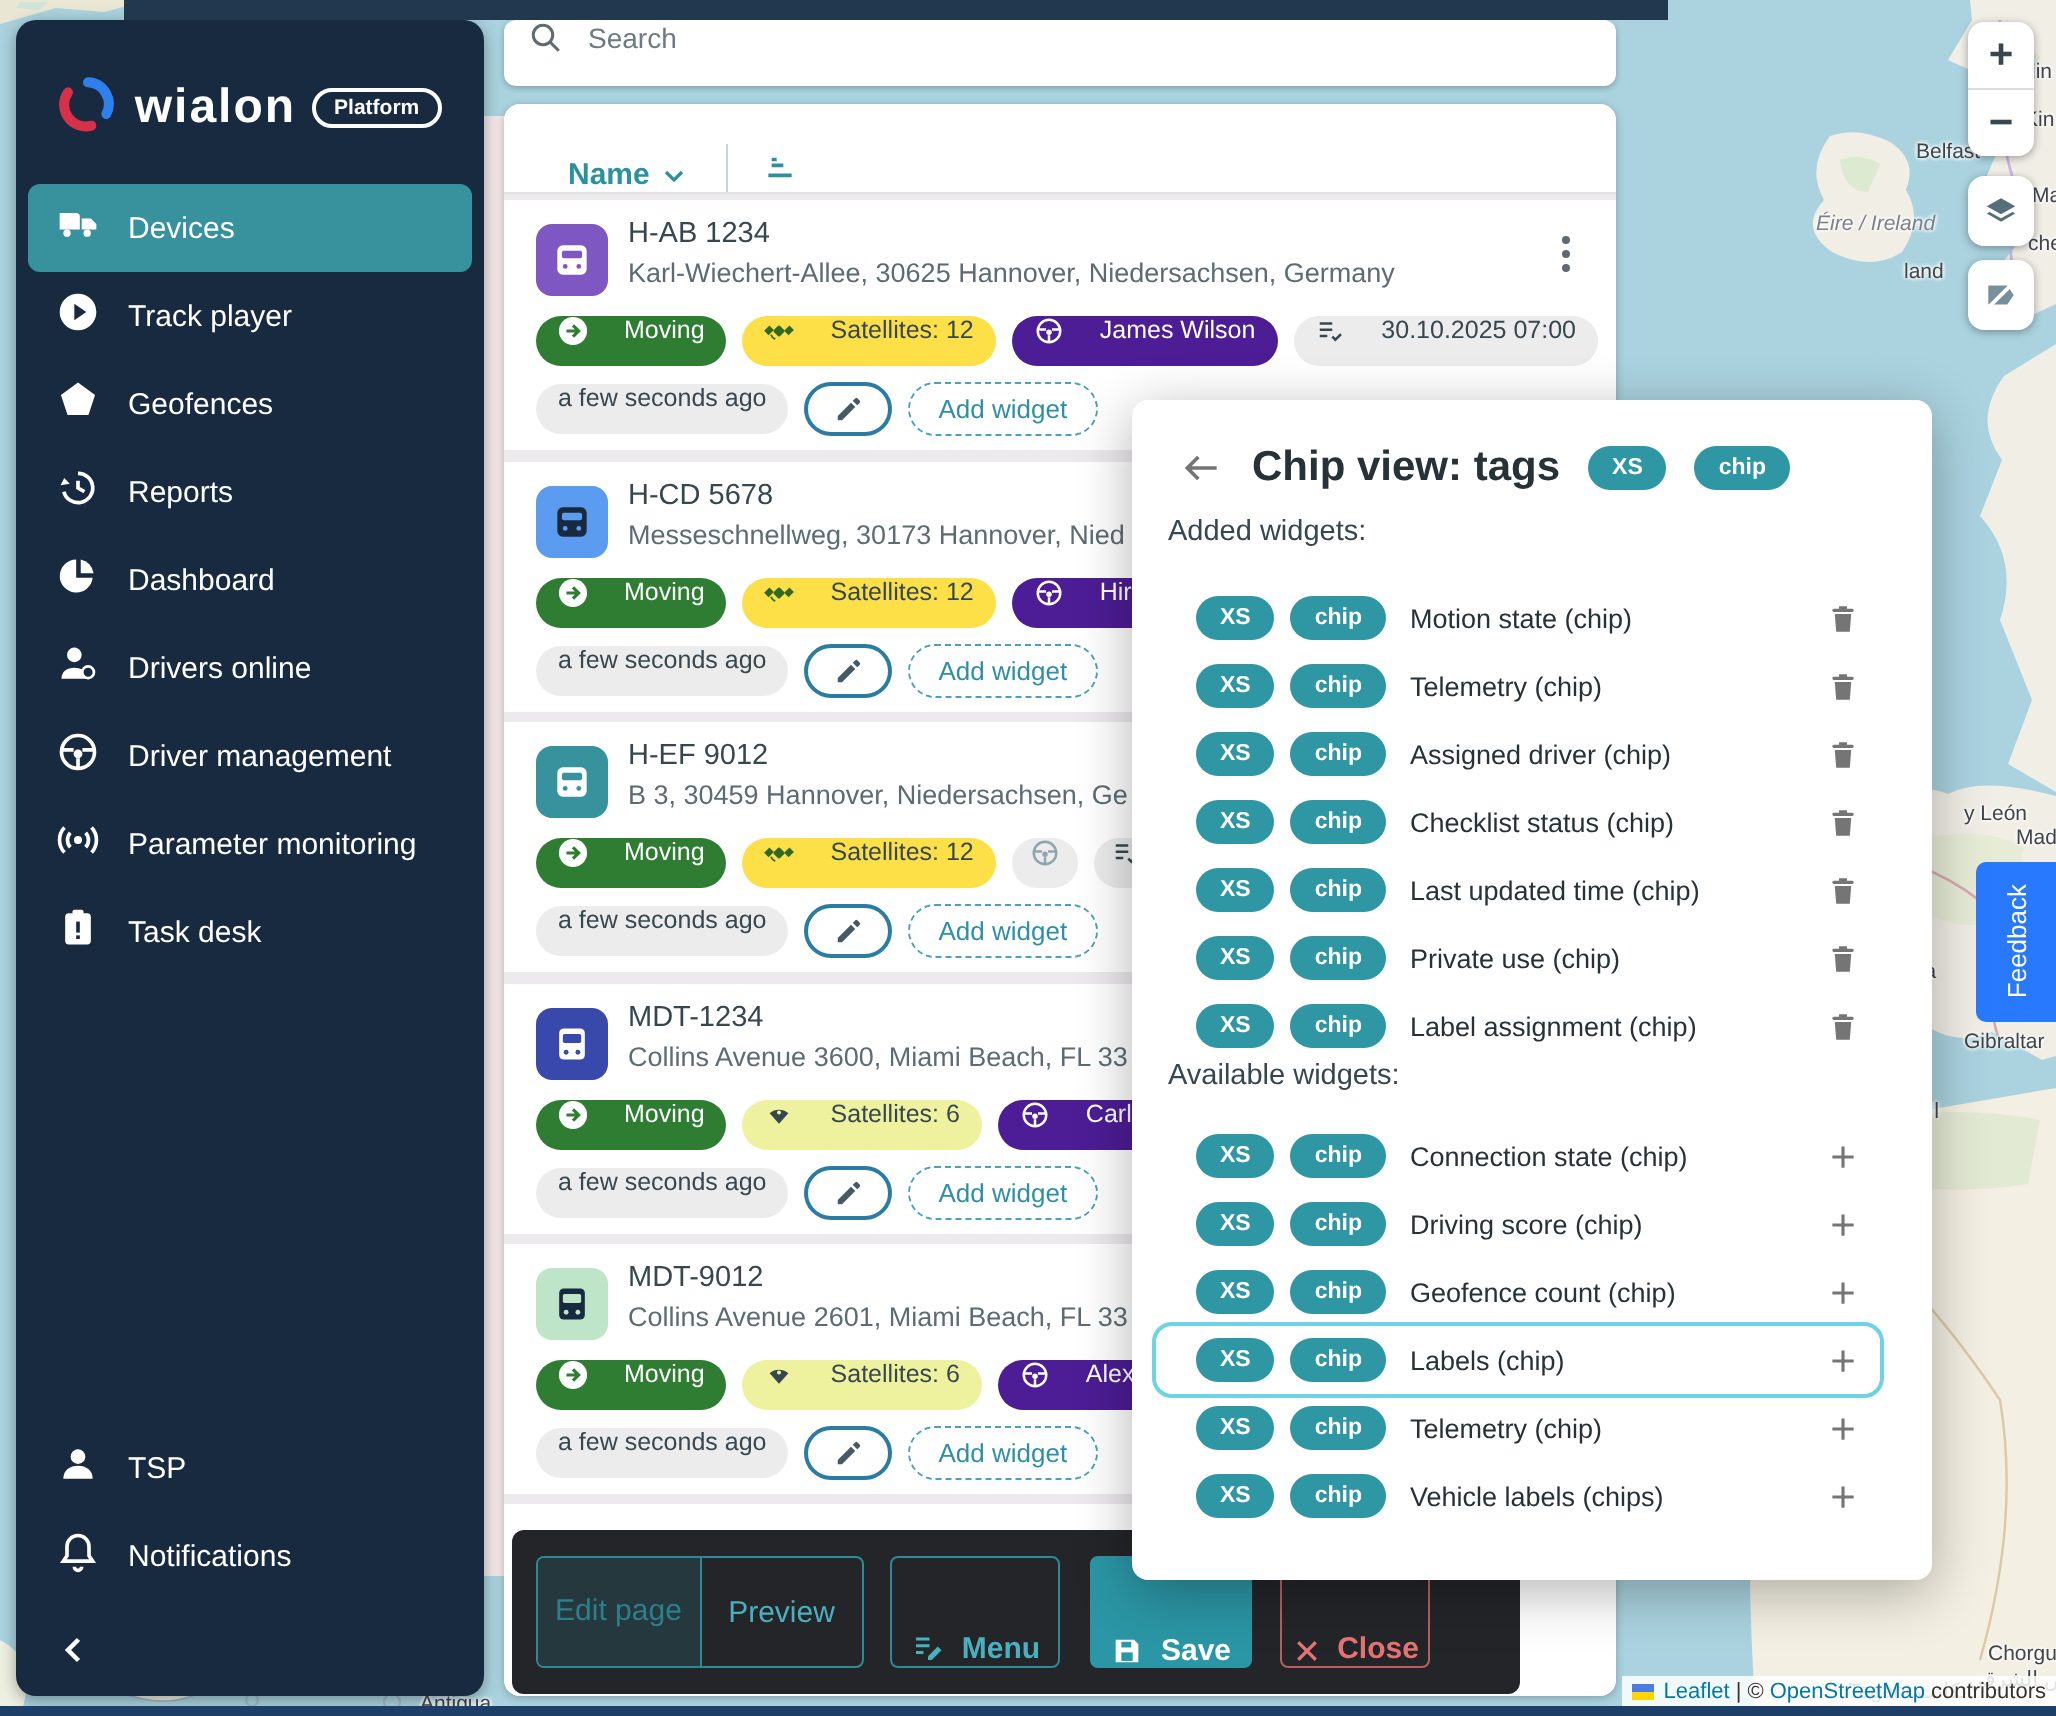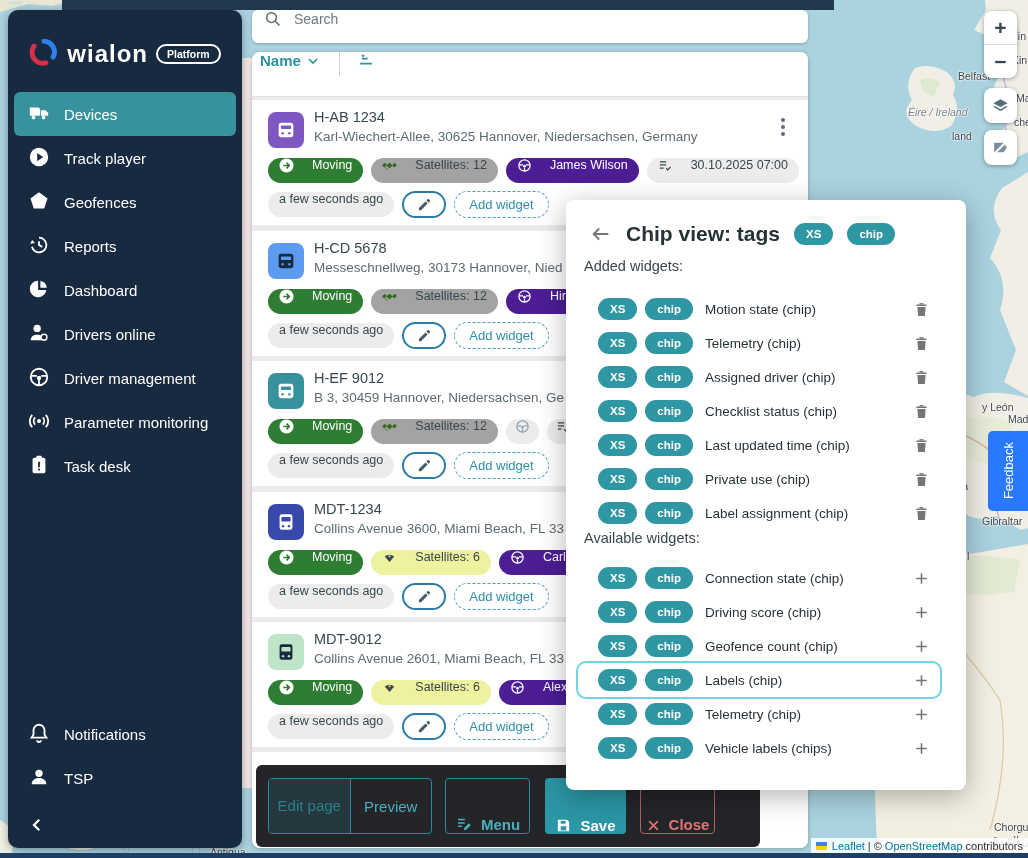--- a/index.html
+++ b/index.html
@@ -38,40 +38,40 @@
     z-index:3;display:flex;align-items:flex-start;gap:10px;padding:0 12px;box-sizing:border-box;
     box-shadow:0 1px 3px rgba(0,0,0,.25);}
   .searchbar input{border:none;outline:none;flex:1;font-size:14px;color:#37474f;
     font-family:inherit;background:transparent;}
   .searchbar input::placeholder{color:#6b7a83;}
 
   
   .listpanel{left:252px;top:52px;width:556px;height:796px;background:#edeaed;
     border-radius:8px;z-index:3;overflow:hidden;box-shadow:0 1px 4px rgba(0,0,0,.25);}
   .list-header{position:absolute;left:0;top:0;width:100%;height:45px;background:#fff;
-    border-bottom:1px solid #e2e2e2;display:flex;align-items:flex-start;box-sizing:border-box;
-    padding:0 8px;}
+    border-bottom:1px solid #e2e2e2;display:flex;align-items:flex-end;box-sizing:border-box;
+    padding:0 32px;}
   .sort-name{color:#2b919e;font-size:15px;font-weight:bold;display:flex;align-items:center;
     gap:4px;cursor:pointer;}
   .vdiv{width:1px;height:24px;background:#c9d4d8;margin:0 16px 0 18px;}
   .list-bottom-white{position:absolute;left:0;top:700px;width:100%;height:96px;background:#fff;}
 
   .card{left:0;width:556px;height:125px;background:#fff;cursor:pointer;}
   .vicon{left:16px;top:12px;width:36px;height:36px;border-radius:8px;display:flex;
     align-items:center;justify-content:center;}
   .dname{left:62px;top:9px;font-size:14.5px;color:#37474f;font-weight:500;}
   .daddr{left:62px;top:29px;font-size:13.5px;color:#5d6b73;white-space:nowrap;}
   .kebab{right:14px;top:14px;width:22px;height:26px;display:flex;flex-direction:column;
     align-items:center;justify-content:center;gap:3px;cursor:pointer;}
   .kebab i{width:4px;height:4px;border-radius:50%;background:#5f6b72;}
   .chips{left:16px;display:flex;align-items:center;gap:8px;}
   .chip{height:25px;border-radius:13px;display:inline-flex;align-items:flex-start;gap:18px;
     padding:0 11px;font-size:12.5px;white-space:nowrap;box-sizing:border-box;}
   .chip.moving{background:#2e7d32;color:#fff;font-weight:500;}
-  .chip.satg{background:#a3a3a3;color:#37474f;}
+  .chip.satg{background:#fde047;color:#37474f;}
   .chip.saty{background:#eef19e;color:#37474f;}
   .chip.driver{background:#4c1d95;color:#fff;font-weight:500;}
   .chip.gray{background:#ececec;color:#37474f;}
   .chip.icononly{padding:0 9px;}
   .pencil-btn{width:44px;height:27px;border-radius:14px;border:2px solid #2b7ca3;background:#fff;
     display:flex;align-items:center;justify-content:center;cursor:pointer;box-sizing:border-box;}
   .addw-btn{height:27px;border-radius:14px;border:1.5px dashed #4aa0c0;background:#fff;
     color:#2f8fa8;font-size:13px;display:flex;align-items:center;padding:0 14px;cursor:pointer;
     box-sizing:border-box;font-family:inherit;}
 
@@ -281,35 +281,35 @@
               <rect x="11" y="16" width="2" height="2" fill="#182a40"></rect>
           </svg>
         </span>
         <span>Task desk</span>
       </div>
     </div>
 
     <div class="nav-bottom">
       <div class="nav-item">
         <span>
+          <svg width="22" height="22" viewBox="0 0 24 24" fill="#fff">
+            <circle cx="12" cy="8" r="4"></circle>
+              <path d="M4 20c0-4.5 3.5-7 8-7s8 2.5 8 7z"></path>
+          </svg>
+        </span>
+        <span>TSP</span>
+      </div>
+      <div class="nav-item">
+        <span>
           <svg width="22" height="22" viewBox="0 0 24 24" fill="none" stroke="#fff" stroke-width="2">
             <path d="M12 3a6 6 0 0 0-6 6v5l-2 3h16l-2-3V9a6 6 0 0 0-6-6z"></path>
               <path d="M10 20a2 2 0 0 0 4 0"></path>
           </svg>
         </span>
         <span>Notifications</span>
-      </div>
-      <div class="nav-item">
-        <span>
-          <svg width="22" height="22" viewBox="0 0 24 24" fill="#fff">
-            <circle cx="12" cy="8" r="4"></circle>
-              <path d="M4 20c0-4.5 3.5-7 8-7s8 2.5 8 7z"></path>
-          </svg>
-        </span>
-        <span>TSP</span>
       </div>
     </div>
     <div class="nav-chevron">
       <svg width="18" height="18" viewBox="0 0 24 24" fill="none" stroke="#fff" stroke-width="3">
         <path d="M15 5l-7 7 7 7"></path>
       </svg>
     </div>
   </div>
 
   <div class="abs searchbar">

